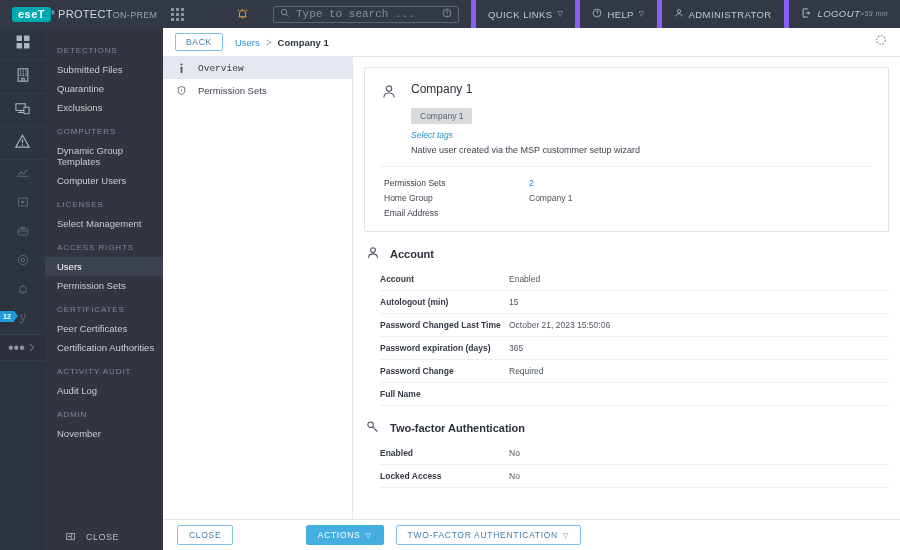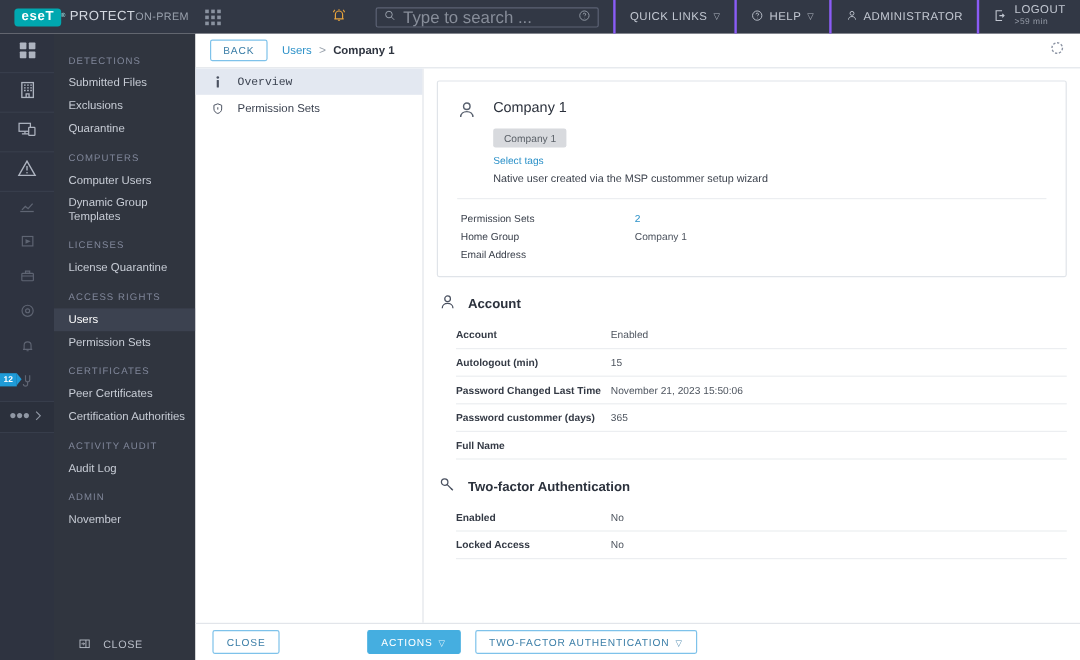--- a/index.html
+++ b/index.html
@@ -25,37 +25,37 @@
   }
   .eset-logo sup { font-size: 5px; position: absolute; top: 0px; right: -4px; color:#8fd6da;}
   .brand-title { font-size: 11px; color: #d3d8e0; letter-spacing: .3px; }
   .brand-title .onprem { font-size: 9px; color: #9aa1ad; }
   .apps-grid { display: grid; grid-template-columns: repeat(3, 3px); gap: 2px; margin-left: 14px; }
   .apps-grid i { width: 3px; height: 3px; background: #8a92a0; display: block; }
 
   .topbar-right { margin-left: auto; display: flex; align-items: center; height: 28px; }
   .tb-sec {
     display: flex; align-items: center; gap: 5px; height: 28px;
-    padding: 0 12px; border-left: 2px solid #8b5cf6; color: #c3c8d2;
+    padding: 0 12px; border-left: 5px solid #8b5cf6; color: #c3c8d2;
     font-size: 9.5px; letter-spacing: .4px; cursor: default; white-space: nowrap;
   }
   .tb-sec.noborder { border-left: none; }
   .bell { color: #e8a33d; }
   .search-wrap {
     display: flex; align-items: center; gap: 6px;
     width: 186px; height: 17px; border: 1px solid #5c6274; border-radius: 2px;
     padding: 0 6px; background: #323845;
   }
   .search-wrap input {
     border: none; outline: none; background: transparent; color: #a7adb9;
-    font-size: 14px; width: 100%; font-family: Liberation Sans, sans-serif;
+    font-size: 11px; width: 100%; font-family: Liberation Mono, monospace;
   }
   .search-wrap input::placeholder { color: #878d99; }
   .caret { font-size: 7px; opacity: .85; }
-  .logout-block { display: flex; flex-direction: column; line-height: 10px; }
+  .logout-block { display: flex; line-height: 10px; font-style: italic; }
   .logout-block .lo { font-size: 9.5px; letter-spacing: .4px; }
   .logout-block .mins { font-size: 7px; color: #969ca8; }
 
   
   .body { display: flex; flex: 1; min-height: 0; }
 
   
   .rail {
     width: 45px; min-width: 45px; background: #2e3340;
     display: flex; flex-direction: column; align-items: stretch;
@@ -135,21 +135,21 @@
     border: 1px solid #e0e4e9; border-radius: 2px; padding: 14px 16px 10px 16px;
     margin-bottom: 14px;
   }
   .card-top { display: flex; gap: 14px; }
   .person-ico { color: #59616f; margin-top: 2px; }
   .card-title { font-size: 12px; color: #2b313c; margin-bottom: 9px; }
   .chip {
     display: inline-block; background: #d8dade; color: #5b6168; font-size: 8.5px;
     padding: 3px 9px; border-radius: 2px; margin-bottom: 6px;
   }
-  .select-tags { color: #2a90c8; font-size: 8.5px; margin-bottom: 5px; cursor: pointer; }
+  .select-tags { color: #2a90c8; font-size: 8.5px; margin-bottom: 5px; cursor: pointer; font-style: italic; }
   .note { font-size: 9px; color: #3c424d; }
   .card-rule { border-top: 1px solid #eceef1; margin: 11px 0 9px 0; }
 
   .kv { display: flex; font-size: 8.5px; line-height: 15px; padding-left: 3px; }
   .kv .k { width: 145px; color: #3b414c; }
   .kv .v { color: #4c535e; }
   .kv .v.link { color: #2a90c8; cursor: pointer; }
 
   .section-head {
     display: flex; align-items: center; gap: 10px;
@@ -378,27 +378,27 @@
           </svg>
         </span>
       </div>
       <div class="rail-spacer"></div>
     </div>
 
     <div class="nav">
       <div class="nav-scroll" id="nav-groups">
           <div class="nav-head">DETECTIONS</div>
           <div class="nav-item">Submitted Files</div>
+          <div class="nav-item">Quarantine</div>
           <div class="nav-item">Exclusions</div>
-          <div class="nav-item">Quarantine</div>
           <div class="nav-head">COMPUTERS</div>
+          <div class="nav-item">Dynamic Group Templates</div>
           <div class="nav-item">Computer Users</div>
-          <div class="nav-item">Dynamic Group Templates</div>
           <div class="nav-head">LICENSES</div>
-          <div class="nav-item">License Quarantine</div>
+          <div class="nav-item">Select Management</div>
           <div class="nav-head">ACCESS RIGHTS</div>
           <div class="nav-item active">Users</div>
           <div class="nav-item">Permission Sets</div>
           <div class="nav-head">CERTIFICATES</div>
           <div class="nav-item">Peer Certificates</div>
           <div class="nav-item">Certification Authorities</div>
           <div class="nav-head">ACTIVITY AUDIT</div>
           <div class="nav-item">Audit Log</div>
           <div class="nav-head">ADMIN</div>
           <div class="nav-item">November</div>
@@ -502,25 +502,29 @@
               <div class="row">
                 <span class="k">Account</span>
                 <span class="v">Enabled</span>
               </div>
               <div class="row">
                 <span class="k">Autologout (min)</span>
                 <span class="v">15</span>
               </div>
               <div class="row">
                 <span class="k">Password Changed Last Time</span>
-                <span class="v">November 21, 2023 15:50:06</span>
-              </div>
-              <div class="row">
-                <span class="k">Password custommer (days)</span>
+                <span class="v">October 21, 2023 15:50:06</span>
+              </div>
+              <div class="row">
+                <span class="k">Password expiration (days)</span>
                 <span class="v">365</span>
+              </div>
+              <div class="row">
+                <span class="k">Password Change</span>
+                <span class="v">Required</span>
               </div>
               <div class="row">
                 <span class="k">Full Name</span>
                 <span class="v"></span>
               </div>
             </div>
 
           <div class="section-head" style="margin-top:14px;">
             <span class="si">
               <svg width="14" height="14" viewBox="0 0 16 16" fill="none" stroke="currentColor" stroke-width="1.2">

